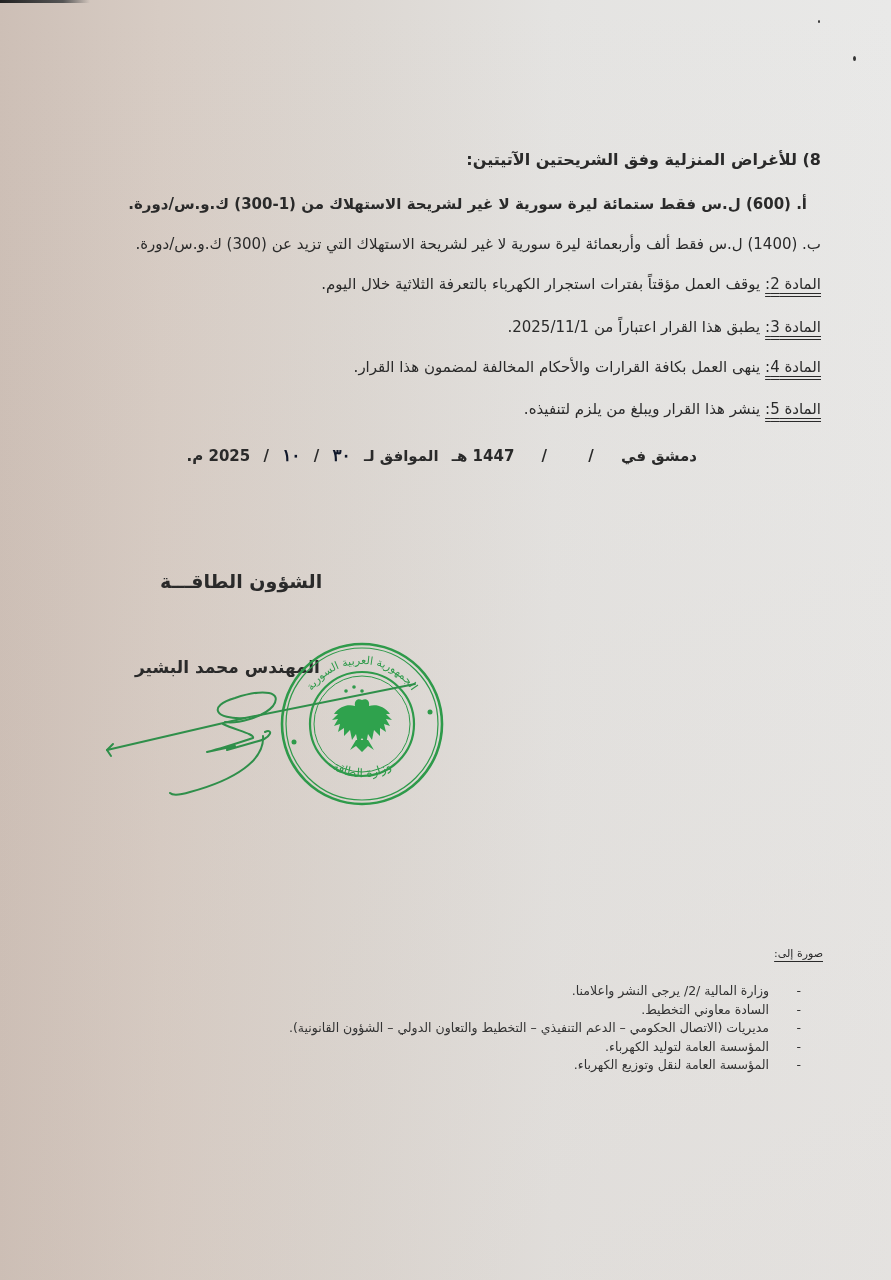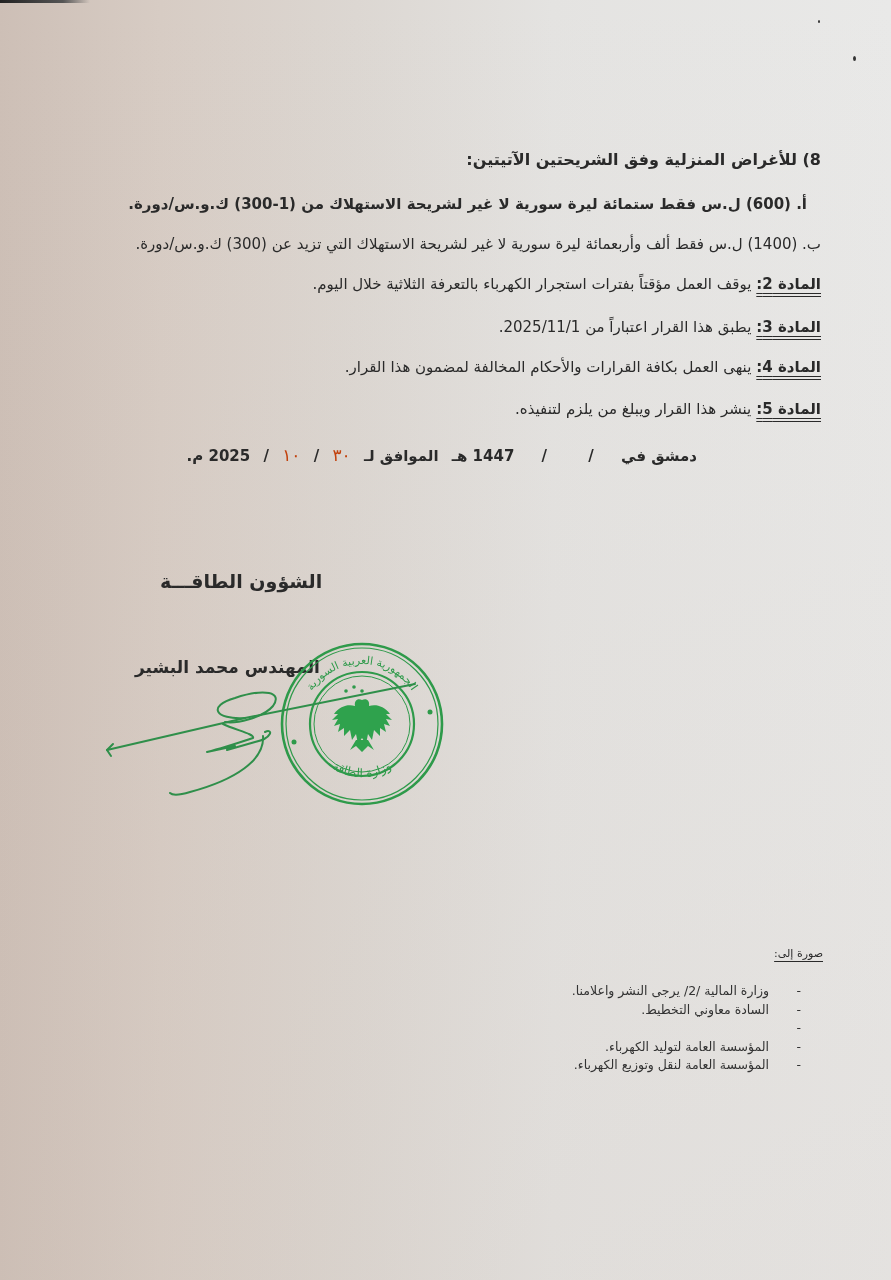--- a/index.html
+++ b/index.html
@@ -30,37 +30,36 @@
     white-space: nowrap;
     font-size: 15px;
     direction: rtl;
   }
   .heading { font-weight: bold; font-size: 16px; }
   .article-label {
     text-decoration: underline;
     text-decoration-style: double;
     text-underline-offset: 4px;
     margin-left: 5px;
-    font-weight: bold;
   }
   .date-line {
     position: absolute;
     right: 190px;
     top: 445px;
     font-weight: bold;
     font-size: 15px;
     direction: rtl;
     white-space: nowrap;
   }
   .date-line span { margin: 0 4px; text-align: center; }
   .date-line .hand {
     font-family: "DejaVu Serif", serif;
-    font-weight: normal;
+    font-weight: bold;
     font-size: 17px;
-    color: #c2410c;
+    color: #0f172a;
   }
 
   .minister-title {
     position: absolute;
     left: 160px; top: 570px;
     font-weight: bold; font-size: 19px;
     letter-spacing: 1px;
     direction: rtl;
   }
   .minister-name {
@@ -190,16 +189,16 @@
     <path d="M 150 38 C 120 40 112 26 140 18 C 170 8 188 12 178 26 C 168 38 140 44 130 42"></path>
     <path d="M 128 44 C 140 50 160 54 158 58 C 140 64 120 70 112 72 L 140 66 L 132 70 L 160 62 C 178 58 178 48 170 52"></path>
     <path d="M 168 56 C 170 80 140 100 95 112 C 85 115 78 116 75 113"></path>
   </g>
 </svg>
 
 <div class="cc-title">صورة إلى:</div>
 <ul class="cc-list">
   <li><span class="dash">-</span><span>وزارة المالية /2/ يرجى النشر واعلامنا.</span></li>
   <li><span class="dash">-</span><span>السادة معاوني التخطيط.</span></li>
-  <li><span class="dash">-</span></li>
+  <li><span class="dash">-</span><span>مديريات (الاتصال الحكومي – الدعم التنفيذي – التخطيط والتعاون الدولي – الشؤون القانونية).</span></li>
   <li><span class="dash">-</span><span>المؤسسة العامة لتوليد الكهرباء.</span></li>
   <li><span class="dash">-</span><span>المؤسسة العامة لنقل وتوزيع الكهرباء.</span></li>
 </ul>
 
 </body></html>

